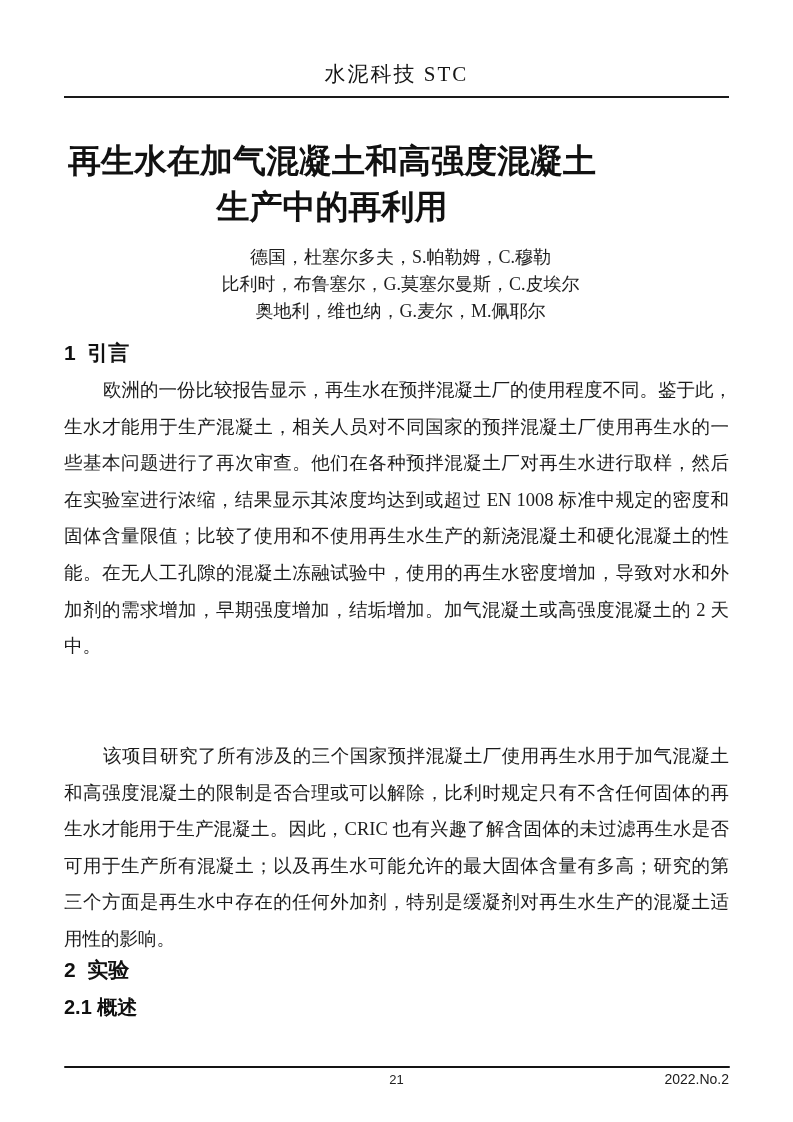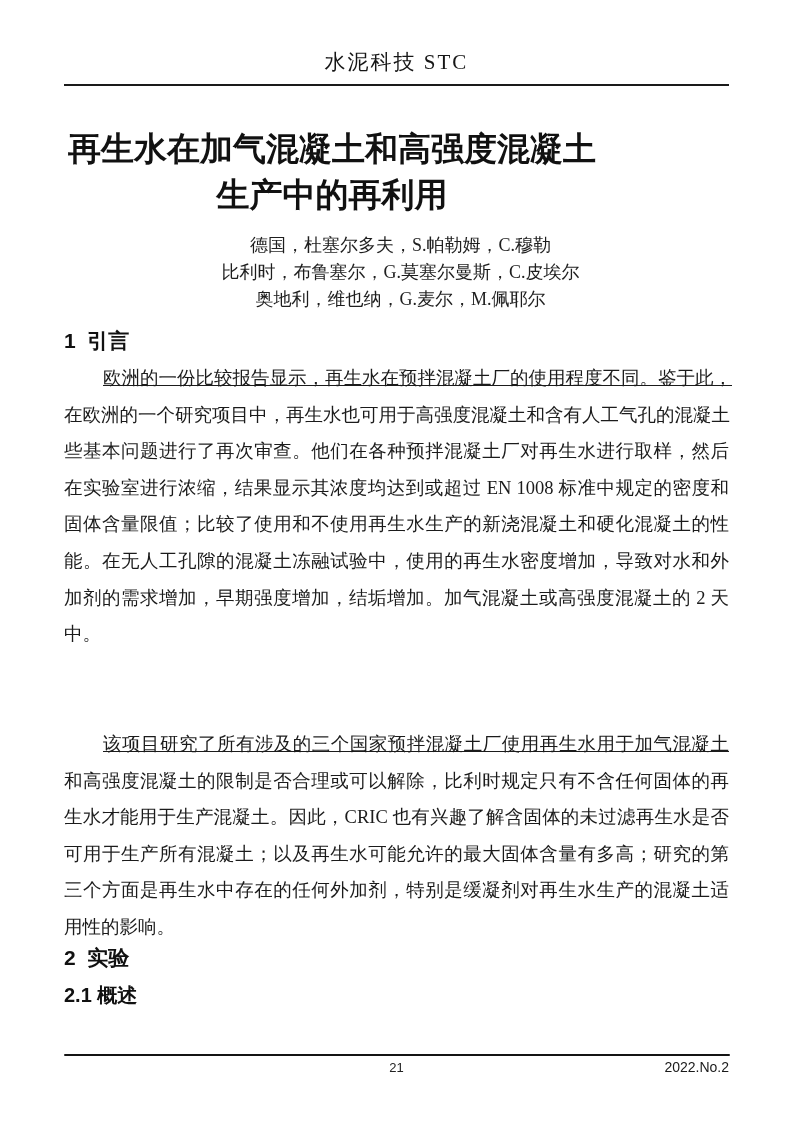--- a/index.html
+++ b/index.html
@@ -4,21 +4,21 @@
 <style>
   * { margin: 0; padding: 0; box-sizing: border-box; }
   html, body { background: #ffffff; }
   body {
     width: 793px; height: 1122px;
     position: relative;
     font-family: "Liberation Serif", "DejaVu Serif", serif;
     color: #1c1c1c;
     overflow: hidden;
   }
-  .abs { position: absolute; }
+  .abs { position: absolute; margin-top: 12px; }
 
   .journal-header {
     top: 48px; left: 0; width: 793px;
     text-align: center;
     font-size: 21px;
     letter-spacing: 2px;
     color: #161616;
   }
   .header-rule {
     top: 84px; left: 64px; width: 665px; height: 2px;
@@ -66,21 +66,21 @@
 
   .bline {
     font-size: 18.5px;
     line-height: 36.6px;
     height: 36.6px;
     color: #1b1b1b;
     text-align: justify;
     text-align-last: justify;
     white-space: nowrap;
   }
-  .bline.indent { padding-left: 39px; text-decoration: underline; }
+  .bline.indent { padding-left: 39px; }
   .bline.last {
     text-align: left;
     text-align-last: left;
   }
 
   .footer-rule {
     top: 1054px; left: 64px; width: 666px; height: 2px;
     background: #141414;
     border-radius: 1px;
   }
@@ -108,21 +108,21 @@
 <div class="abs article-title title-l2">生产中的再利用</div>
 
 <div class="abs author-line auth-1">德国，杜塞尔多夫，S.帕勒姆，C.穆勒</div>
 <div class="abs author-line auth-2">比利时，布鲁塞尔，G.莫塞尔曼斯，C.皮埃尔</div>
 <div class="abs author-line auth-3">奥地利，维也纳，G.麦尔，M.佩耶尔</div>
 
 <div class="abs section-heading sec-1">1  引言</div>
 
 <div class="abs para p1">
   <div class="bline indent">欧洲的一份比较报告显示，再生水在预拌混凝土厂的使用程度不同。鉴于此，</div>
-  <div class="bline">在欧洲的一个研究项目中，再生水也可用于高强度混凝土和含有人工气孔的混凝土</div>
+  <div class="bline">生水才能用于生产混凝土，相关人员对不同国家的预拌混凝土厂使用再生水的一</div>
   <div class="bline">些基本问题进行了再次审查。他们在各种预拌混凝土厂对再生水进行取样，然后</div>
   <div class="bline">在实验室进行浓缩，结果显示其浓度均达到或超过 EN 1008 标准中规定的密度和</div>
   <div class="bline">固体含量限值；比较了使用和不使用再生水生产的新浇混凝土和硬化混凝土的性</div>
   <div class="bline">能。在无人工孔隙的混凝土冻融试验中，使用的再生水密度增加，导致对水和外</div>
   <div class="bline">加剂的需求增加，早期强度增加，结垢增加。加气混凝土或高强度混凝土的 2 天</div>
   <div class="bline last">中。</div>
 </div>
 
 <div class="abs para p2">
   <div class="bline indent">该项目研究了所有涉及的三个国家预拌混凝土厂使用再生水用于加气混凝土</div>

